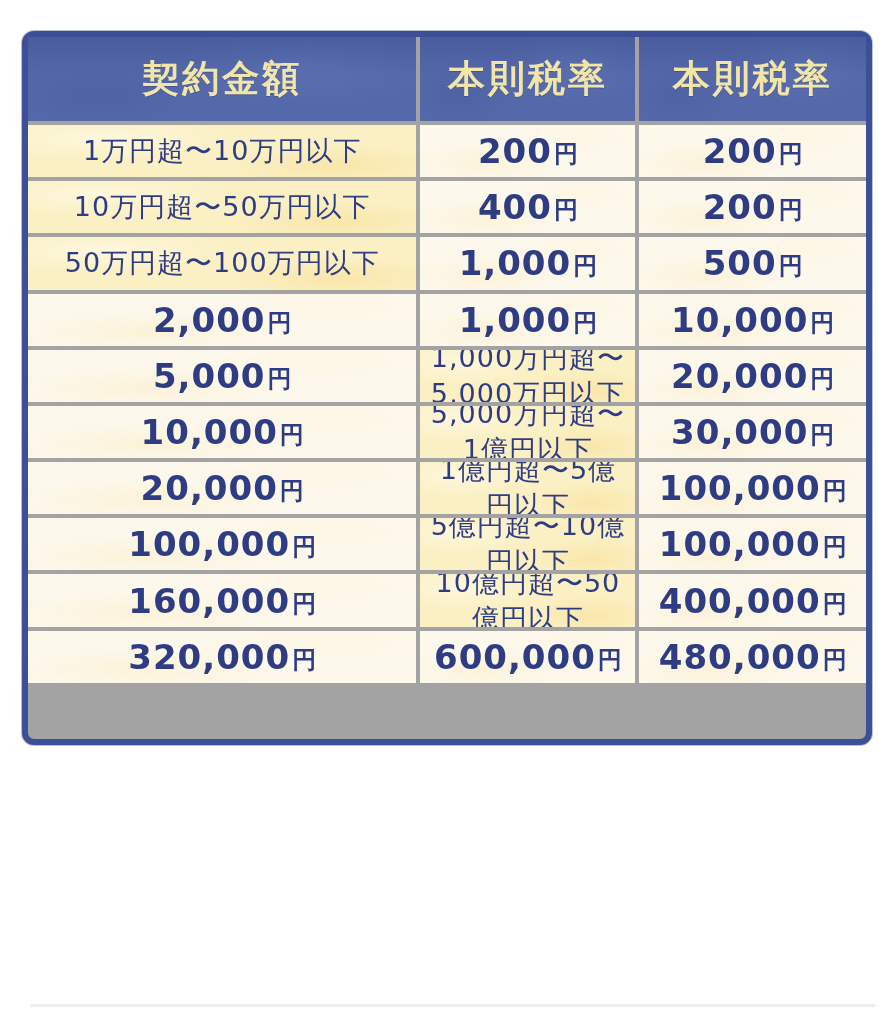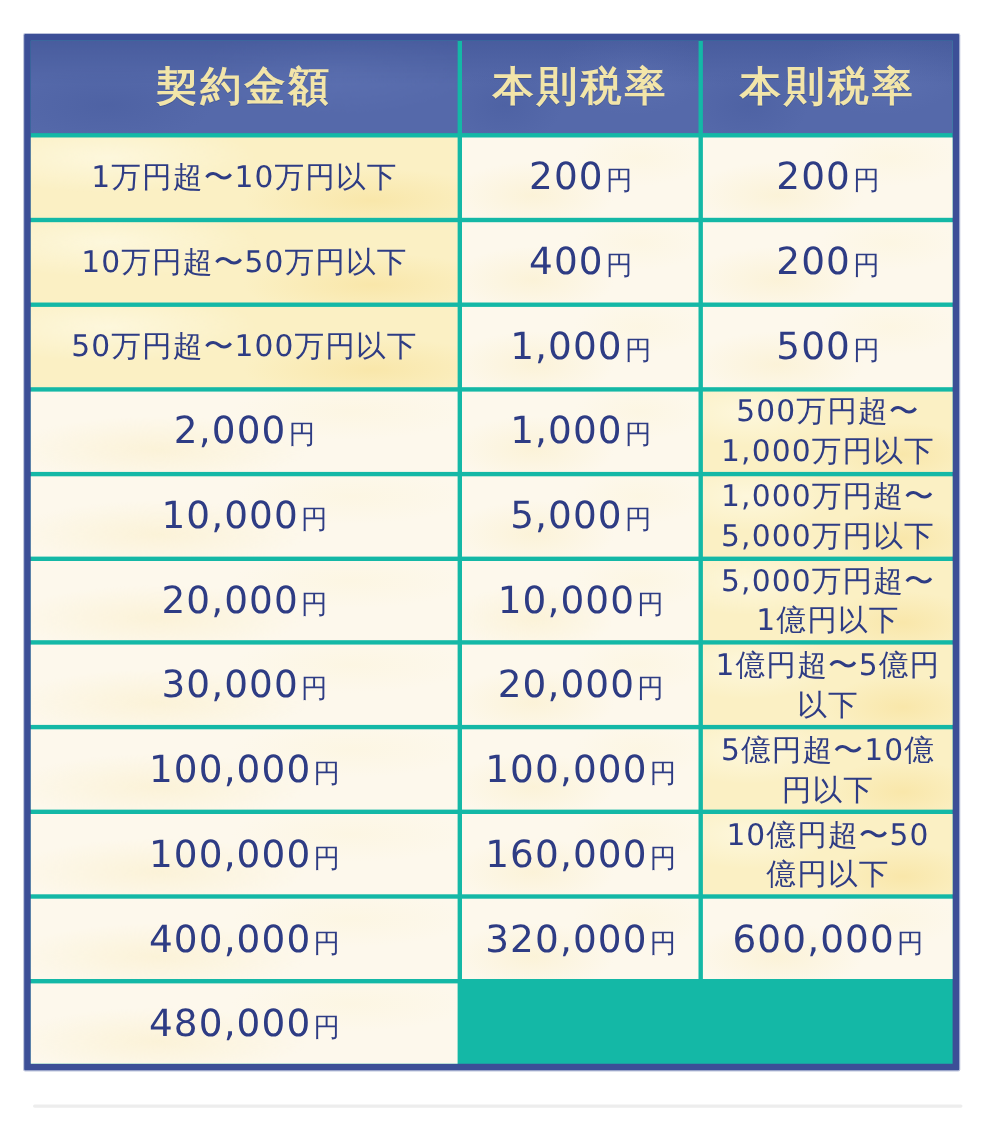--- a/index.html
+++ b/index.html
@@ -10,25 +10,25 @@
   .page{
     position:relative;
     width:893px;
     height:1024px;
     background:#ffffff;
     overflow:hidden;
   }
   .tax-table{
     position:absolute;
     left:22px; top:31px;
-    width:850px; height:942px;
+    width:850px; height:714px;
     box-sizing:border-box;
     border:6px solid #3c4f97;
-    border-radius:1px;
-    background:#14b8a6; 
+    border-radius:12px;
+    background:#a3a3a3; 
     display:grid;
     grid-template-columns:46.8fr 25.9fr 27.3fr;
     grid-template-rows:84px repeat(11, 1fr);
     gap:4px;
     box-shadow:0 0 0 1px rgba(60,79,151,0.35);
   }
   .cell{
     display:flex;
     align-items:center;
     justify-content:center;
@@ -56,21 +56,21 @@
     font-weight:normal;
     letter-spacing:1px;
     padding:0 8px;
     text-align:center;
   }
   .value-cell{
     background-color:#fdf8ec;
     background-image:
       radial-gradient(ellipse 48% 58% at 30% 72%, rgba(250,238,200,0.55), rgba(250,238,200,0) 72%),
       radial-gradient(ellipse 40% 50% at 75% 25%, rgba(252,244,218,0.5), rgba(252,244,218,0) 70%);
-    font-weight:normal;
+    font-weight:bold;
   }
   .value-cell .num{
     font-size:34px;
     letter-spacing:1px;
   }
   .value-cell .unit{
     font-size:24px;
     margin-left:2px;
     padding-top:6px;
   }
@@ -137,23 +137,20 @@
 
     <div class="cell value-cell">
         <span class="num">2,000</span>
         <span class="unit">円</span>
       </div>
     <div class="cell value-cell">
         <span class="num">1,000</span>
         <span class="unit">円</span>
       </div>
 
-    <div class="cell label-cell">
-        <span>500万円超〜1,000万円以下</span>
-      </div>
     <div class="cell value-cell">
         <span class="num">10,000</span>
         <span class="unit">円</span>
       </div>
     <div class="cell value-cell">
         <span class="num">5,000</span>
         <span class="unit">円</span>
       </div>
 
     <div class="cell label-cell">

